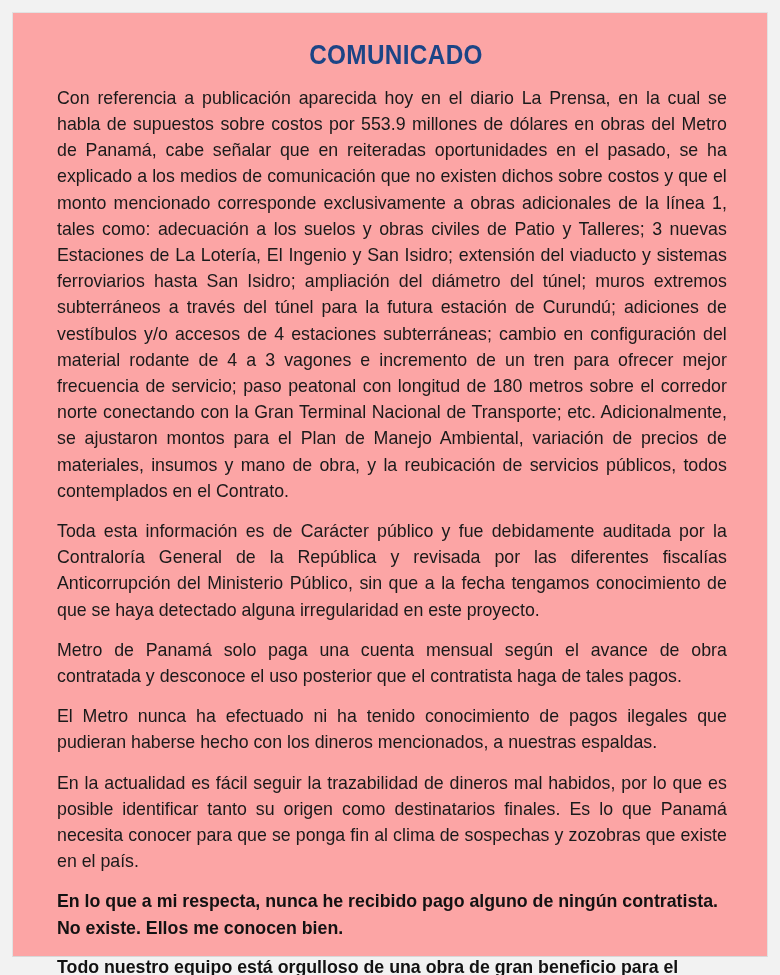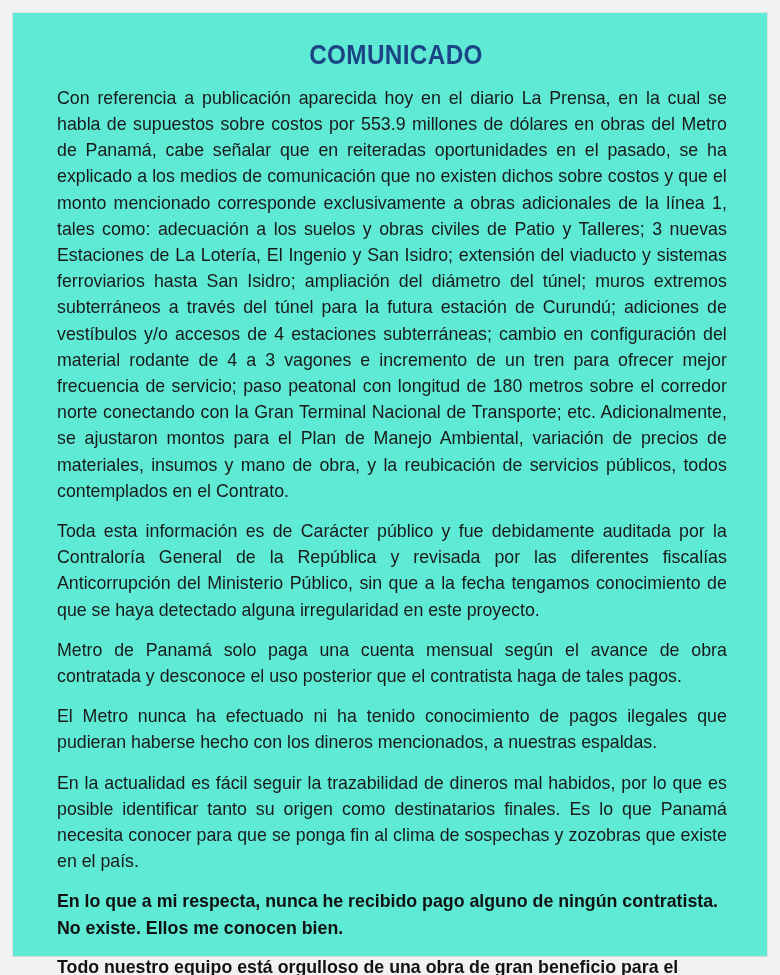--- a/index.html
+++ b/index.html
@@ -14,21 +14,21 @@
     overflow: hidden;
   }
 
   #page {
     position: absolute;
     left: 12px;
     top: 12px;
     width: 756px;
     height: 945px;
     box-sizing: border-box;
-    background: #5eead4;
+    background: #fca5a5;
     border: 1px solid #e2e2e2;
     border-bottom-color: #d8d8d8;
   }
 
   #inner {
     padding: 22px 32px 0 44px;
   }
 
   .title {
     text-align: center;

